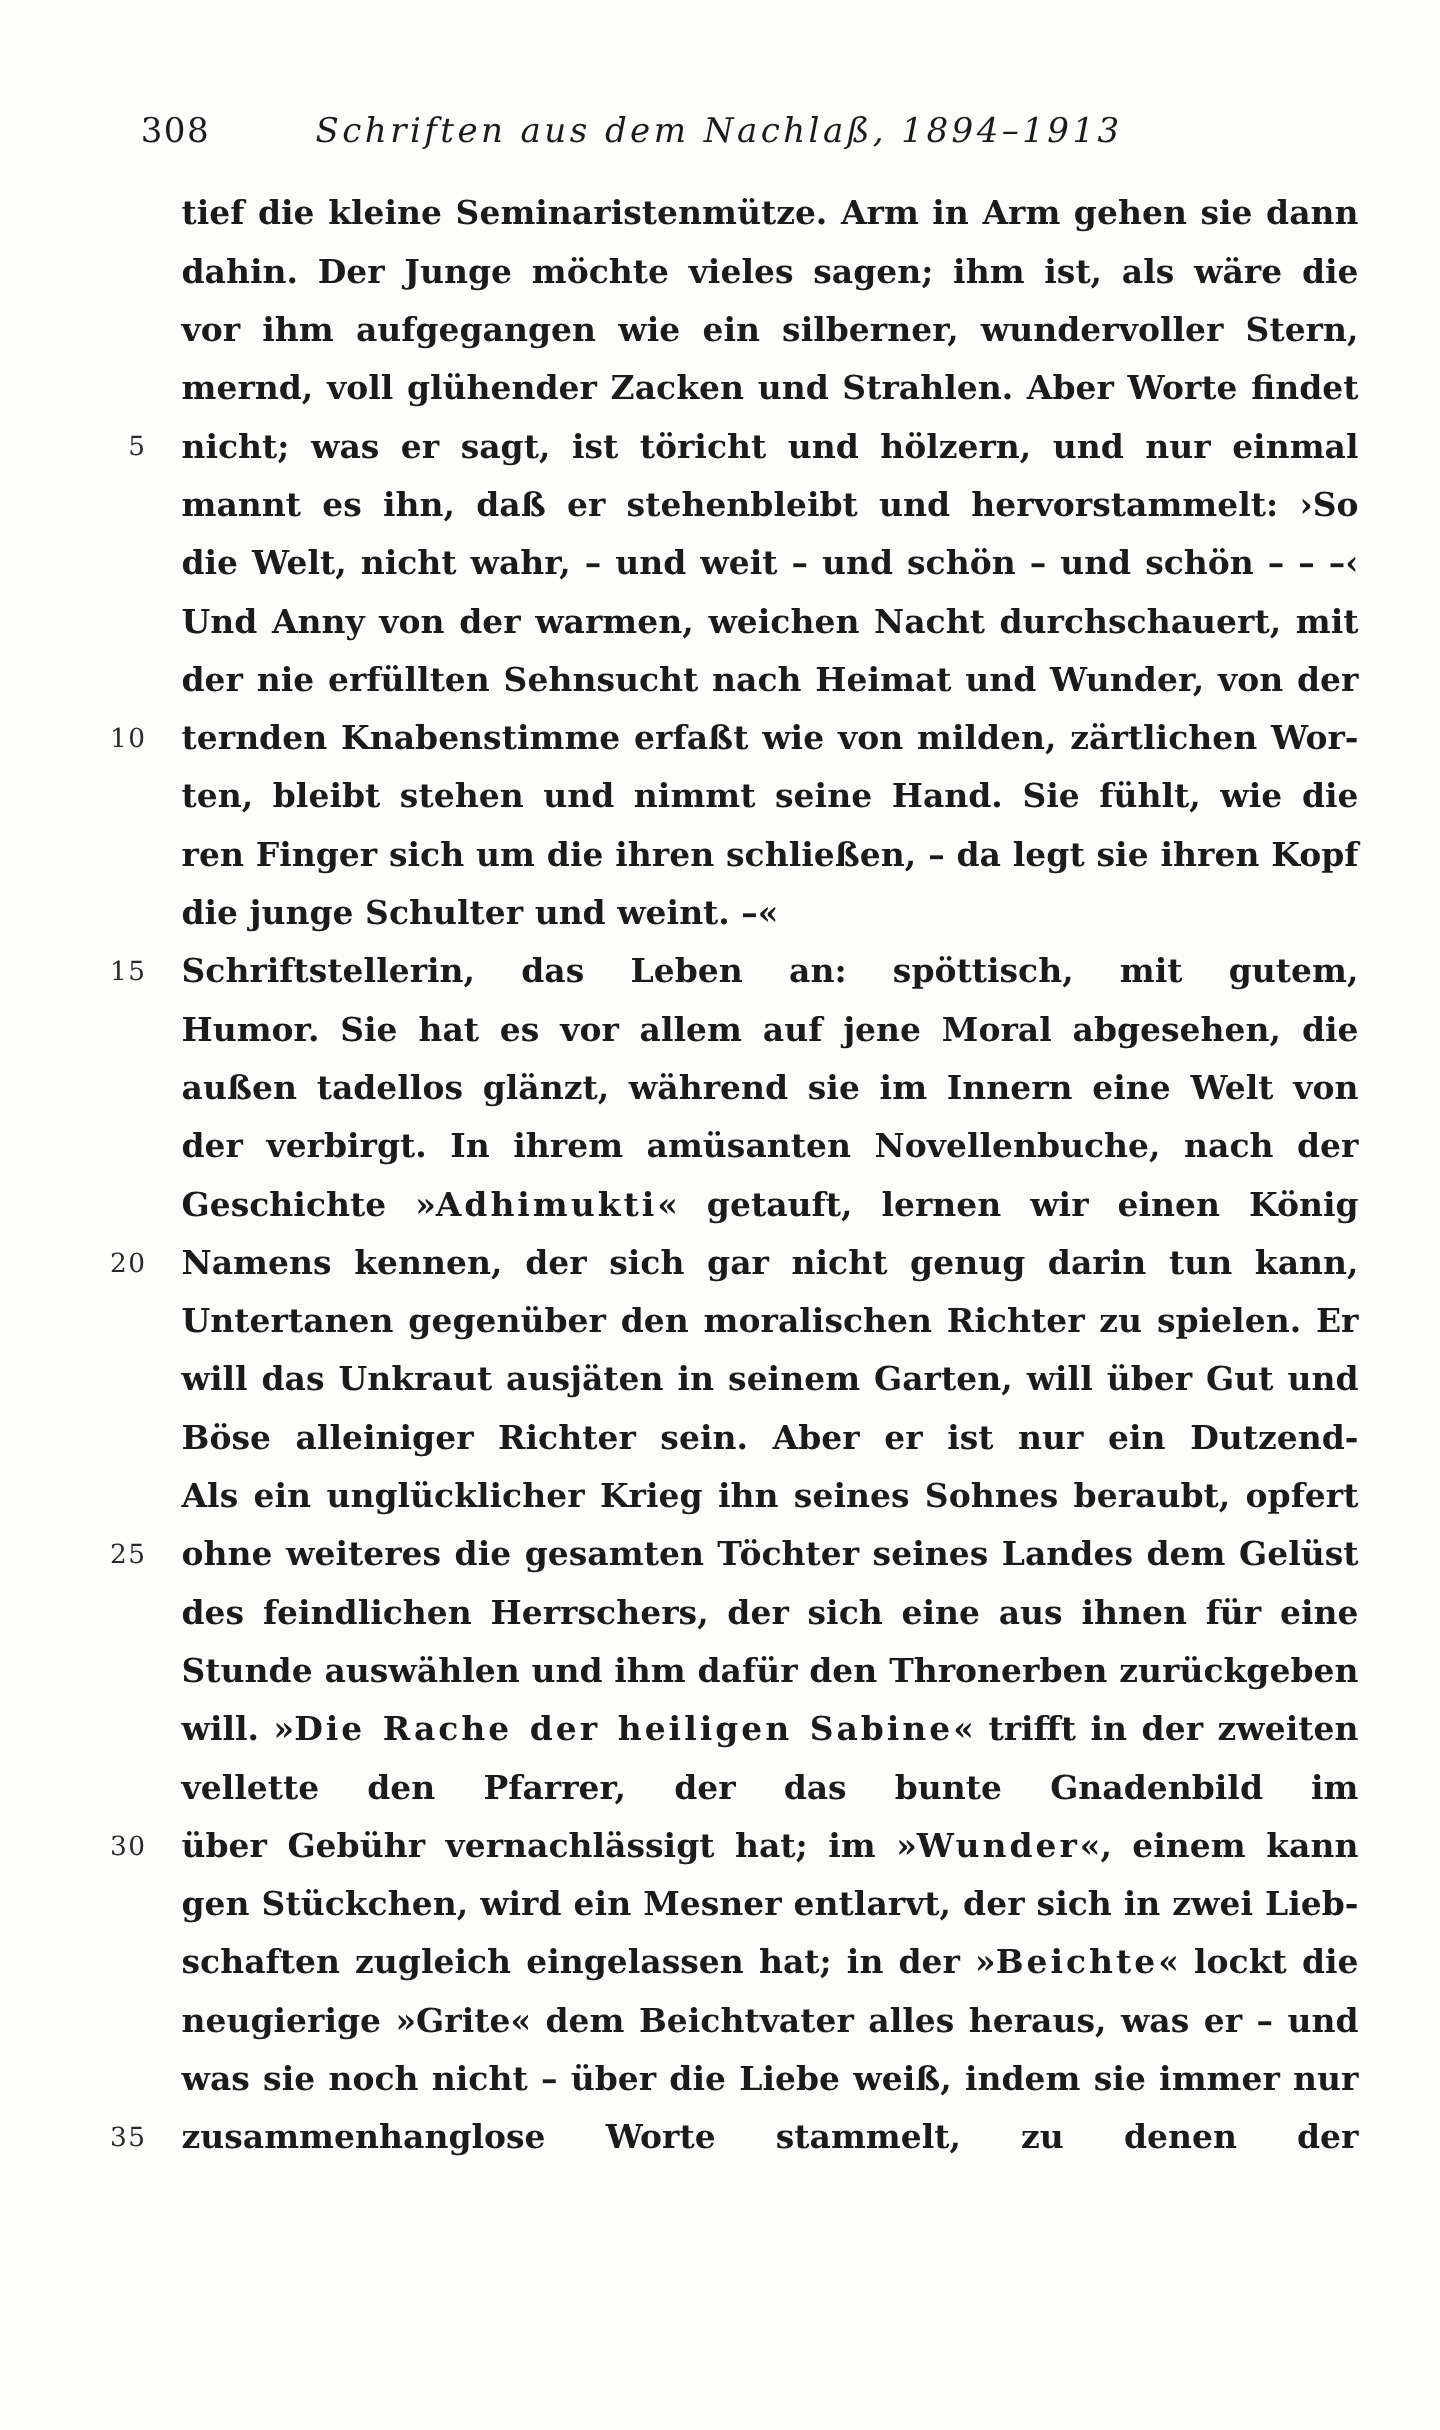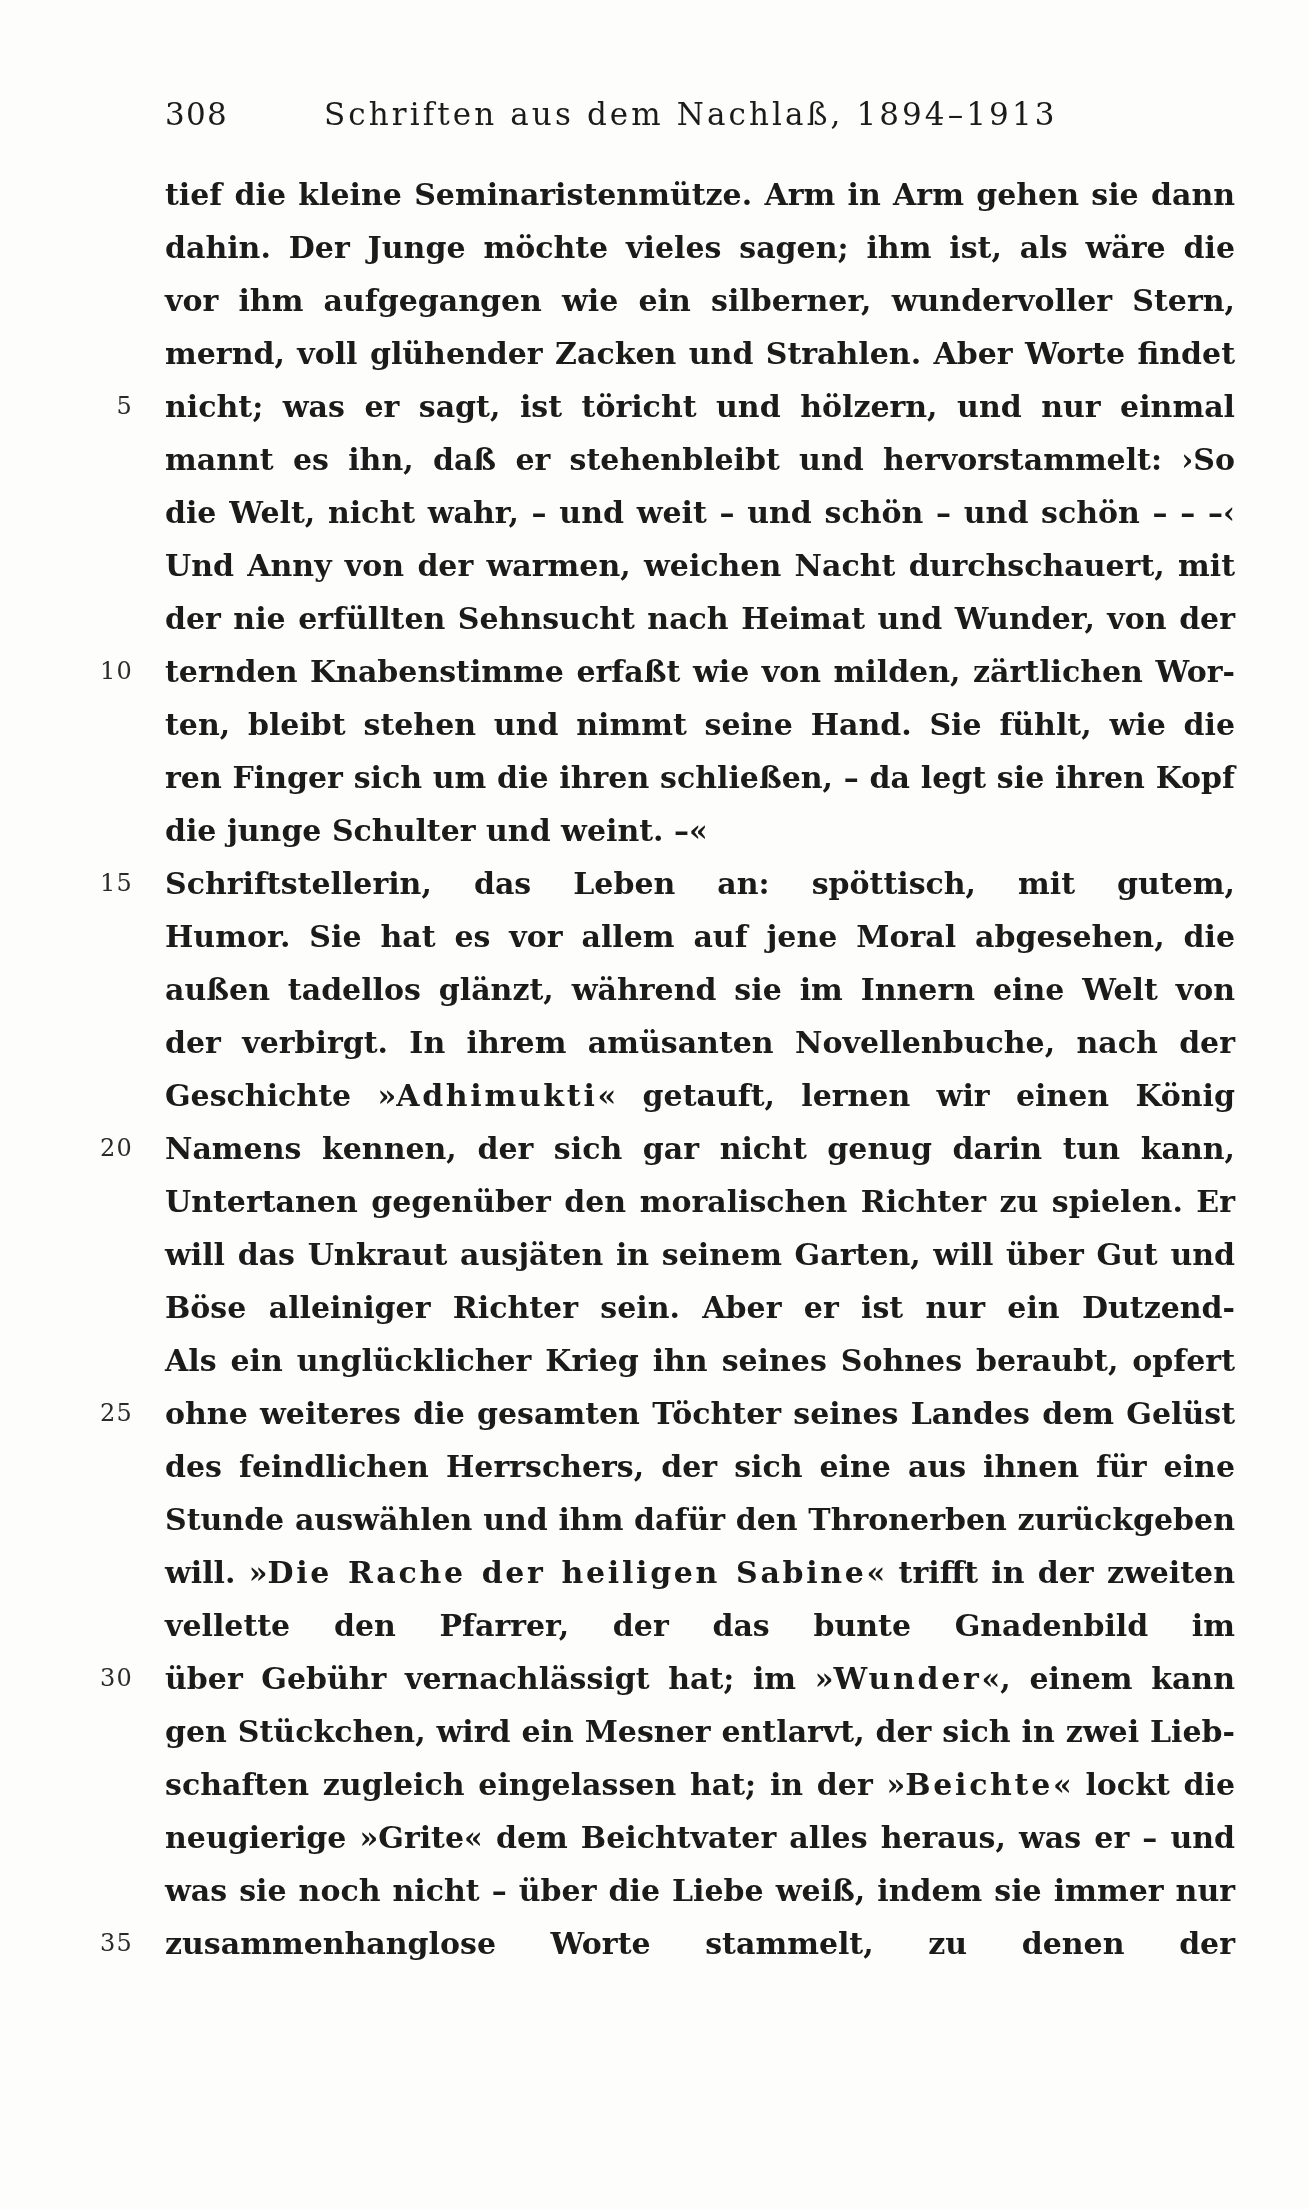--- a/index.html
+++ b/index.html
@@ -13,30 +13,31 @@
     height: 2209px;
     background: #fdfdfc;
     color: #1b1b1b;
     font-family: "DejaVu Serif", "Liberation Serif", serif;
     box-sizing: border-box;
     padding: 96px 0 0 100px;
     overflow: hidden;
   }
   .header {
     display: flex;
-    align-items: flex-start;
-    margin-left: 65px;
+    align-items: center;
+    margin-left: 28px;
     height: 46px;
     margin-bottom: 26px;
   }
   .pagenum {
     font-size: 31px;
     letter-spacing: 0.04em;
   }
   .runhead {
+    font-style: italic;
     font-size: 31px;
     letter-spacing: 0.10em;
     margin-left: 96px;
     white-space: nowrap;
   }
   .textbody { }
   .line {
     display: grid;
     grid-template-columns: 65px 1070px;
     height: 53px;

